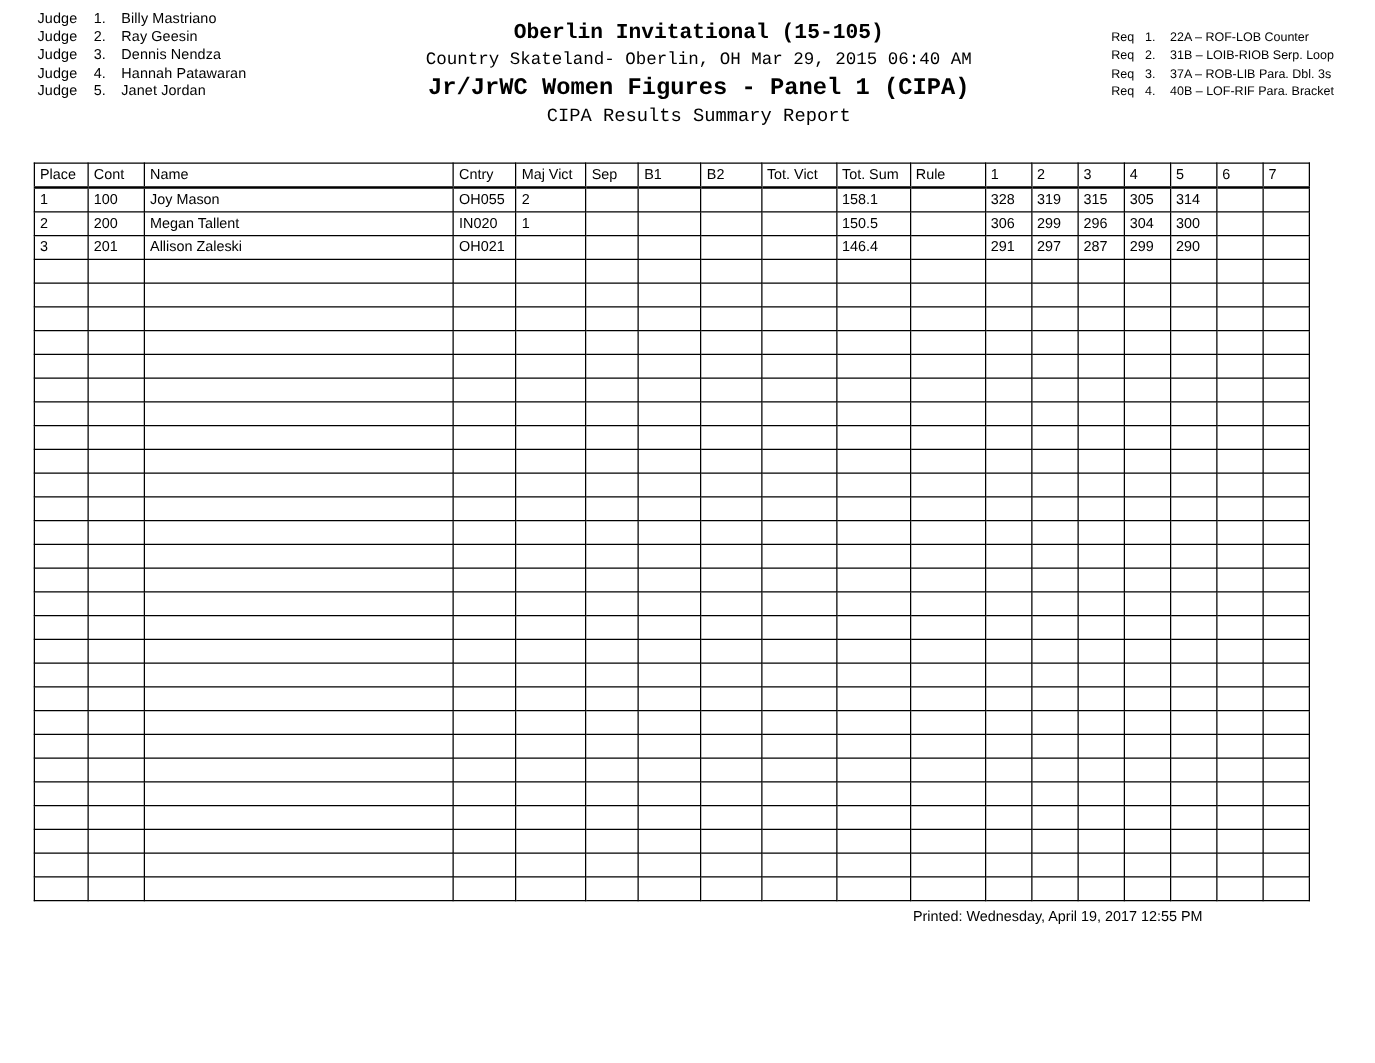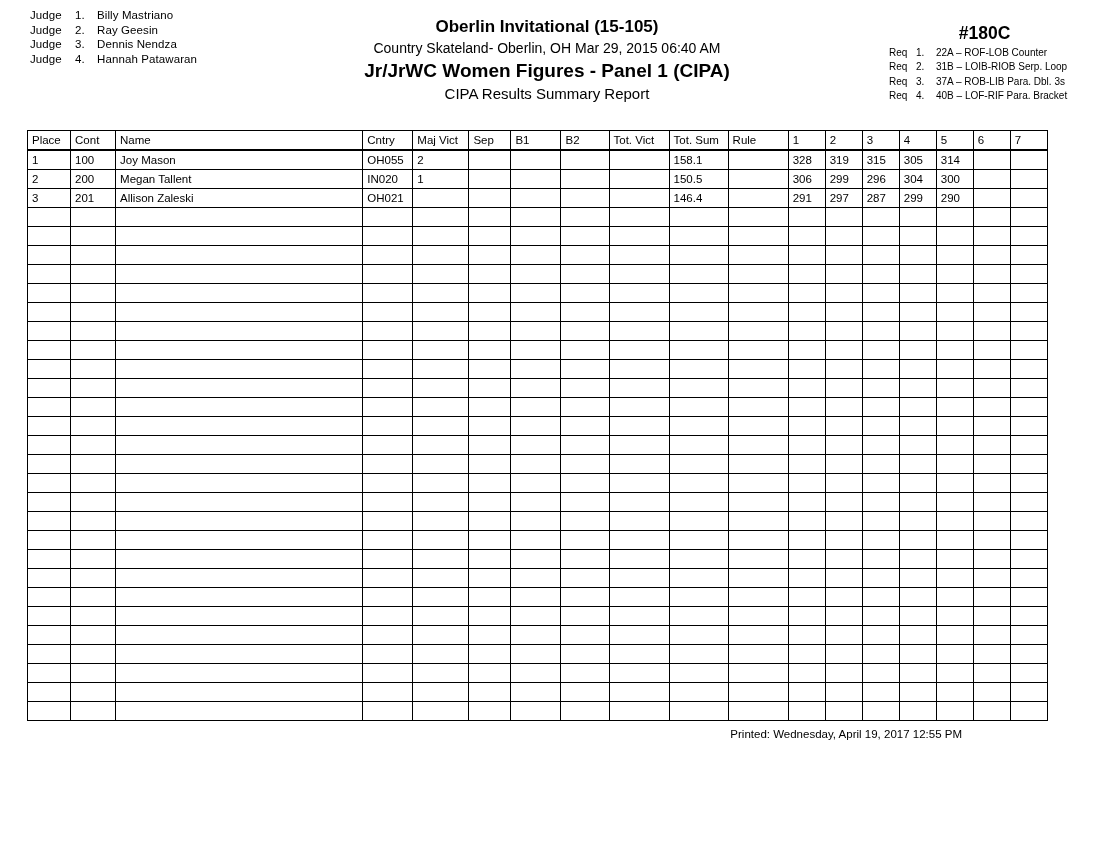--- a/index.html
+++ b/index.html
@@ -28,24 +28,25 @@
     line-height: 14.6px;
     white-space: nowrap;
     letter-spacing: 0.1px;
   }
   .judge-lbl { display: inline-block; width: 45px; }
   .judge-num { display: inline-block; width: 22px; }
 
   
   #report-header {
     position: absolute;
-    left: 292px;
+    left: 304px;
     top: 16px;
     width: 510px;
     text-align: center;
+    font-family: Liberation Mono, monospace;
   }
   #event-title {
     font-size: 17px;
     font-weight: bold;
     line-height: 22px;
     white-space: nowrap;
   }
   #event-venue {
     font-size: 14px;
     font-weight: normal;
@@ -145,31 +146,31 @@
   }
 </style>
 </head>
 <body>
 
 <div id="judges-block">
     <div class="judge-line"><span class="judge-lbl">Judge</span><span class="judge-num">1.</span><span>Billy Mastriano</span></div>
     <div class="judge-line"><span class="judge-lbl">Judge</span><span class="judge-num">2.</span><span>Ray Geesin</span></div>
     <div class="judge-line"><span class="judge-lbl">Judge</span><span class="judge-num">3.</span><span>Dennis Nendza</span></div>
     <div class="judge-line"><span class="judge-lbl">Judge</span><span class="judge-num">4.</span><span>Hannah Patawaran</span></div>
+    <div class="judge-line"><span class="judge-lbl">Judge</span><span class="judge-num">5.</span><span>Janet Jordan</span></div>
   </div>
 
 <div id="report-header">
   <div id="event-title">Oberlin Invitational (15-105)</div>
   <div id="event-venue">Country Skateland- Oberlin, OH  Mar 29, 2015  06:40 AM</div>
   <div id="event-category">Jr/JrWC Women Figures - Panel 1 (CIPA)</div>
   <div id="report-subtitle">CIPA Results Summary Report</div>
 </div>
 
 <div id="event-info-block">
-  <div id="event-number">#180C</div>
   <div id="requirements-list">
       <div class="req-line"><span class="req-lbl">Req</span><span class="req-num">1.</span><span>22A – ROF-LOB Counter</span></div>
       <div class="req-line"><span class="req-lbl">Req</span><span class="req-num">2.</span><span>31B – LOIB-RIOB Serp. Loop</span></div>
       <div class="req-line"><span class="req-lbl">Req</span><span class="req-num">3.</span><span>37A – ROB-LIB Para. Dbl. 3s</span></div>
       <div class="req-line"><span class="req-lbl">Req</span><span class="req-num">4.</span><span>40B – LOF-RIF Para. Bracket</span></div>
     </div>
 </div>
 
 <div id="results-table-wrap">
   <table id="results-table">

